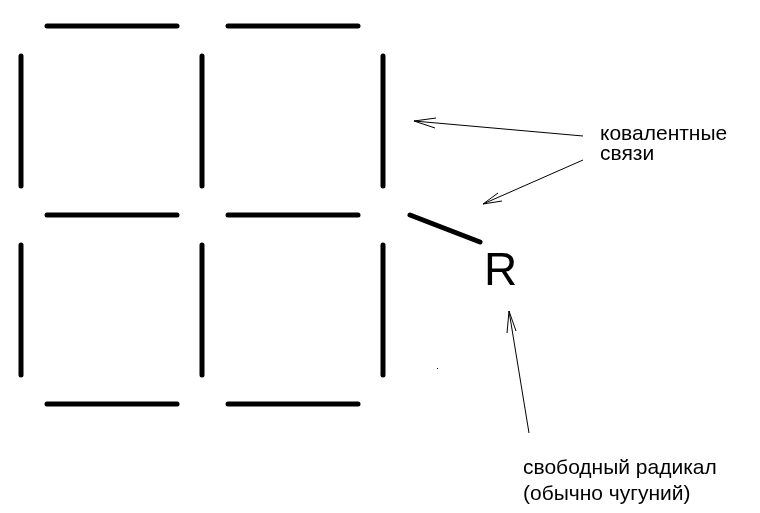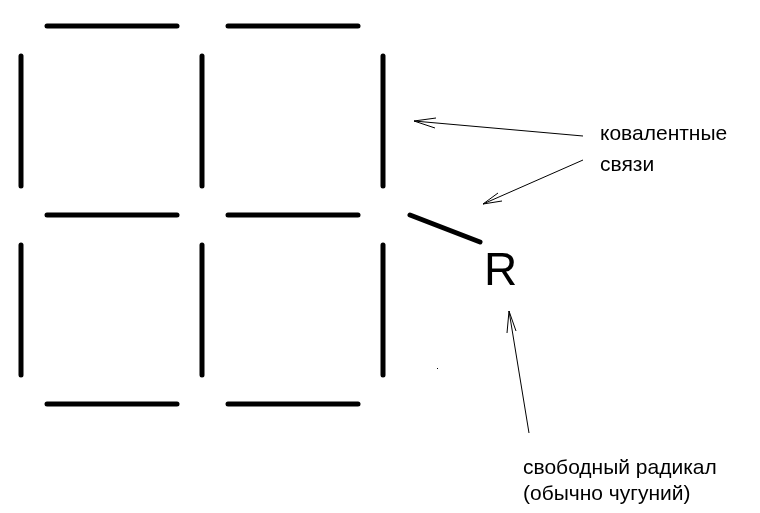--- a/index.html
+++ b/index.html
@@ -50,17 +50,17 @@
         <line x1="509" y1="311" x2="507" y2="333"></line>
         <line x1="509" y1="311" x2="516" y2="331"></line>
       </g>
     </g>
     <rect x="437" y="368" width="1" height="1" fill="#000"></rect>
   </svg>
 
   <div class="r-label" style="left:484px; top:246px;">R</div>
 
   <div class="label" style="left:600px; top:120px;">ковалентные</div>
-  <div class="label" style="left:600px; top:151px;">связи</div>
+  <div class="label" style="left:600px; top:140px;">связи</div>
 
   <div class="label" style="left:523px; top:480px;">(обычно чугуний)</div>
   <div class="label" style="left:523px; top:454px;">свободный радикал</div>
 </div>
 
 </body></html>

